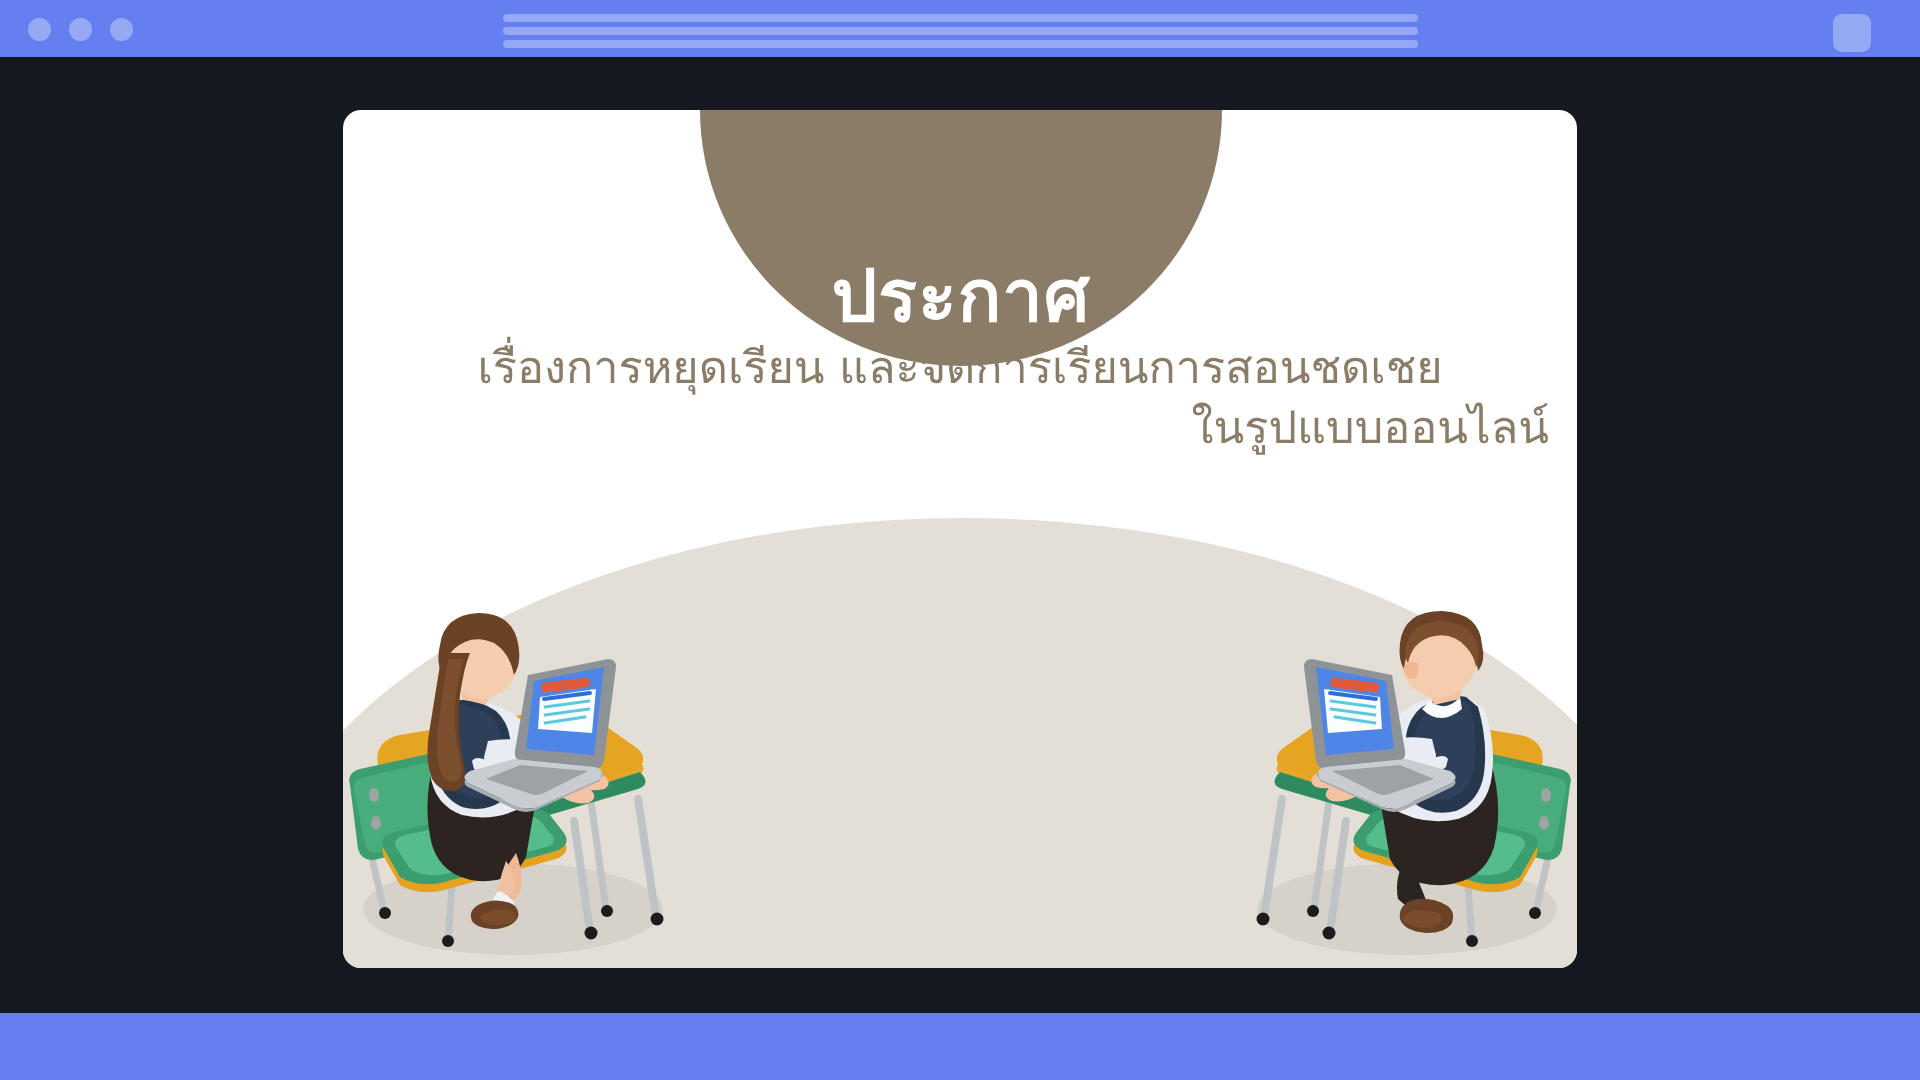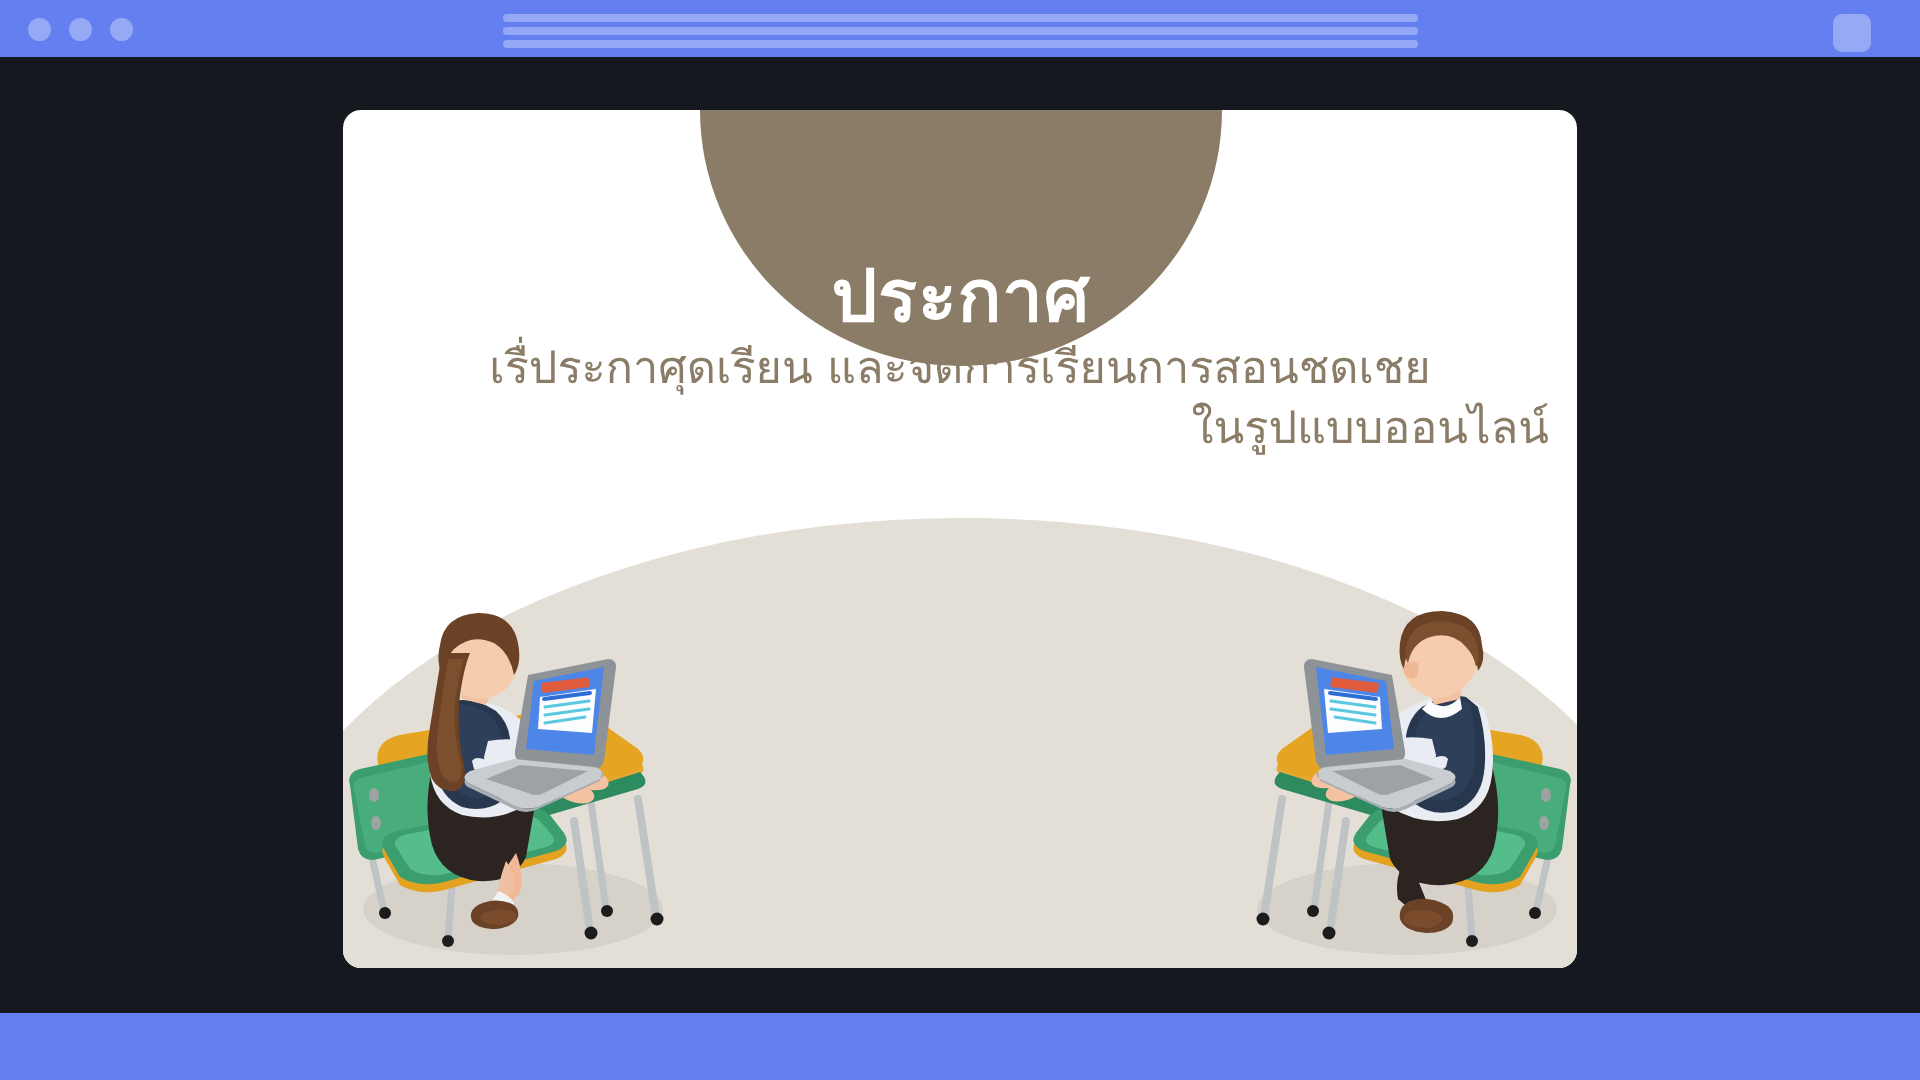--- a/index.html
+++ b/index.html
@@ -89,21 +89,21 @@
   </div>
 
   <div class="slide">
 
     <div class="floor"></div>
 
     <div class="hero-dome"></div>
     <div class="hero-title">ประกาศ</div>
 
     <div class="subtitle">
-      <span class="l1">เรื่ประกาศุดเรียน และจัดการเรียนการสอนชดเชย</span>
+      <span class="l1">เรื่องการหยุดเรียน และจัดการเรียนการสอนชดเชย</span>
       <span class="l2">ในรูปแบบออนไลน์</span>
     </div>
 
     <div class="student student-left">
       <svg viewBox="0 0 350 355" xmlns="http://www.w3.org/2000/svg">
 
         <ellipse cx="175" cy="300" rx="150" ry="46" fill="#D6D2CA"></ellipse>
 
         <g stroke="#BFC3C6" stroke-width="7" fill="none" stroke-linecap="round">
           <path d="M252 186 L268 300"></path>

